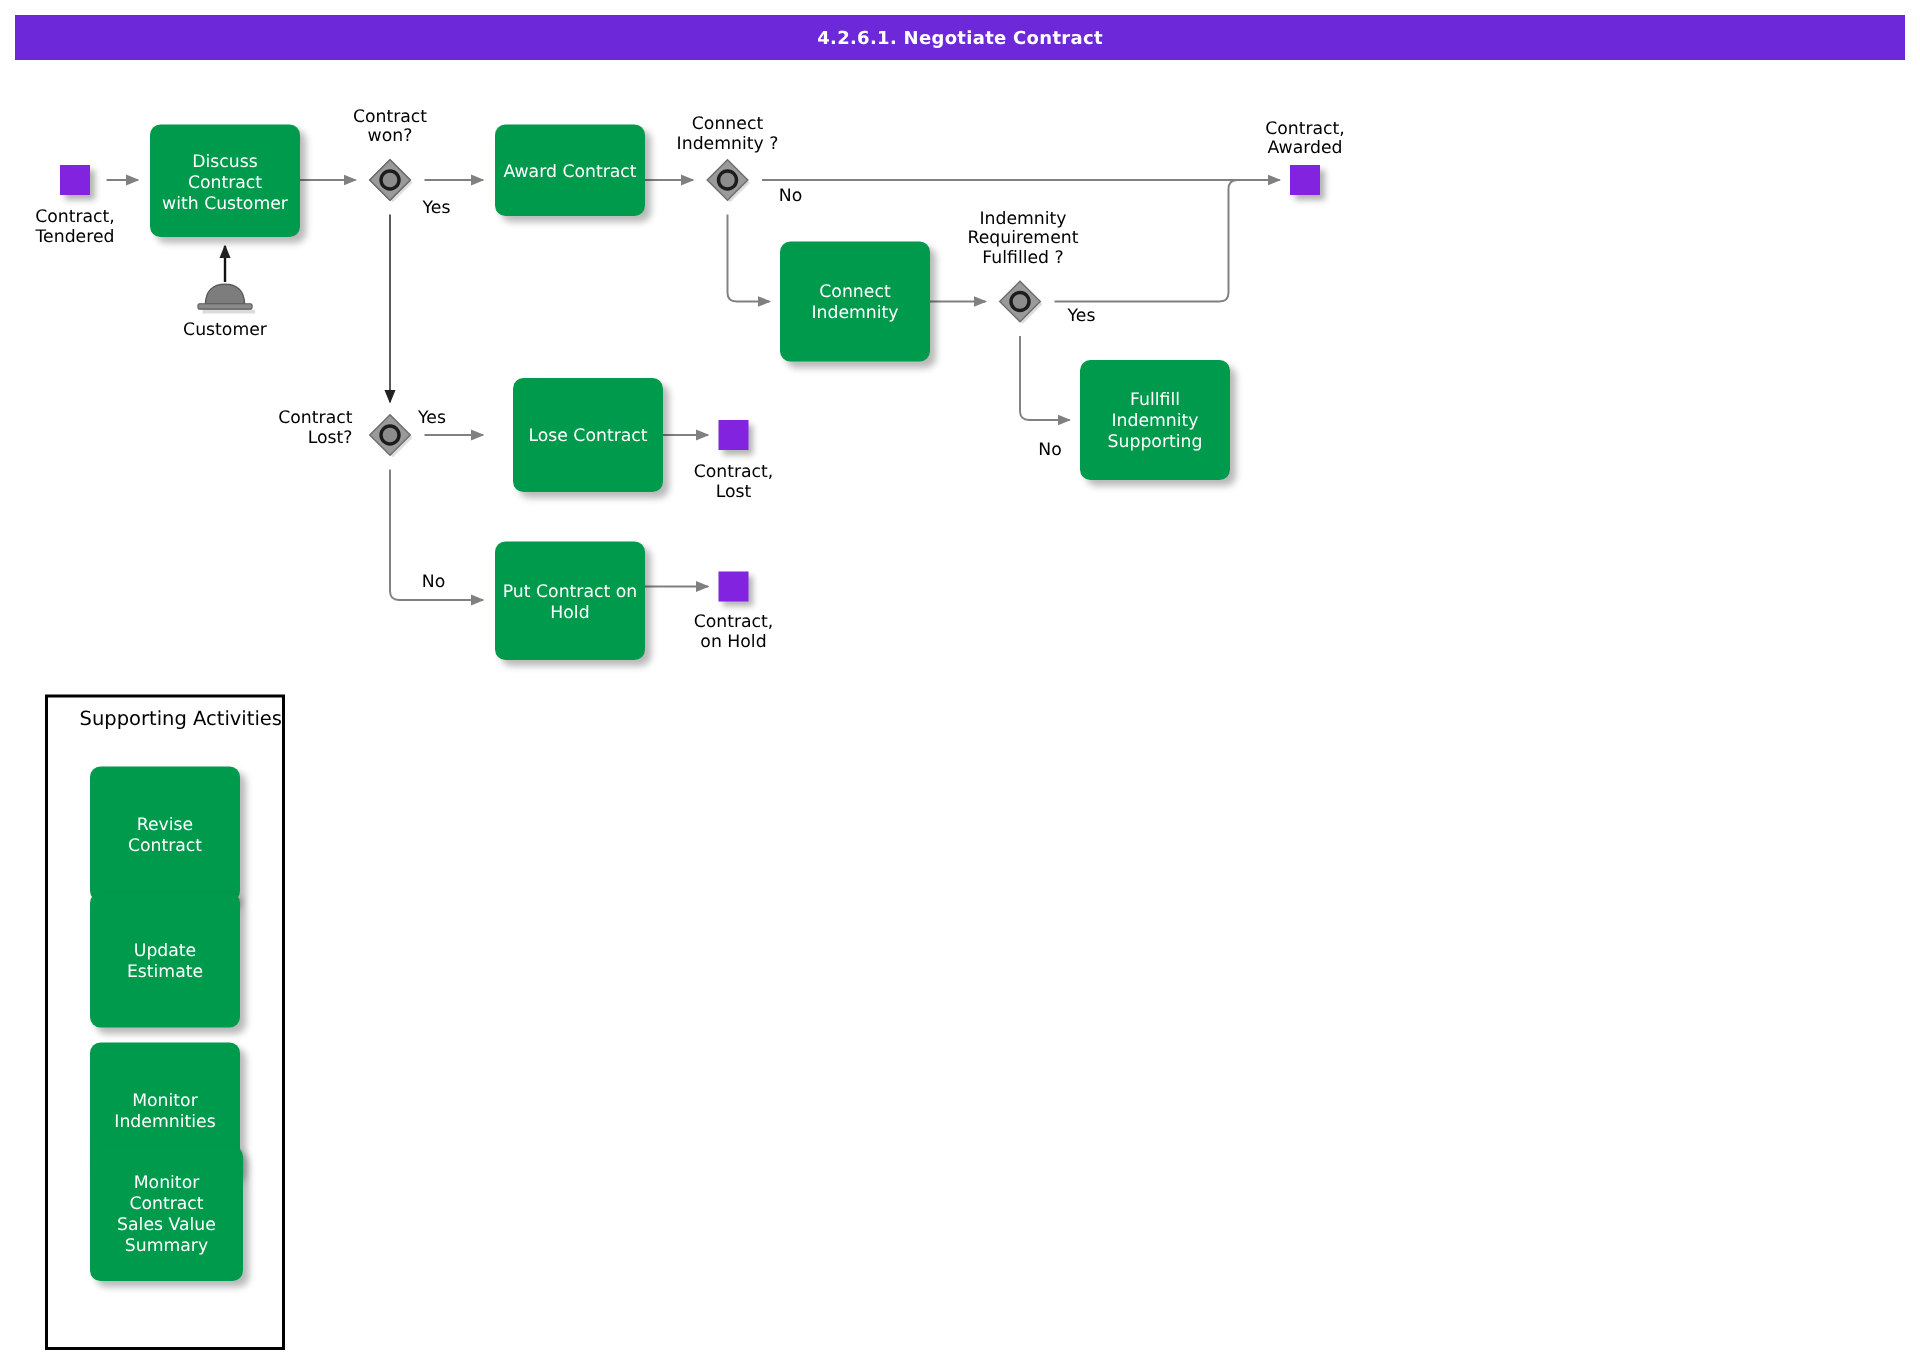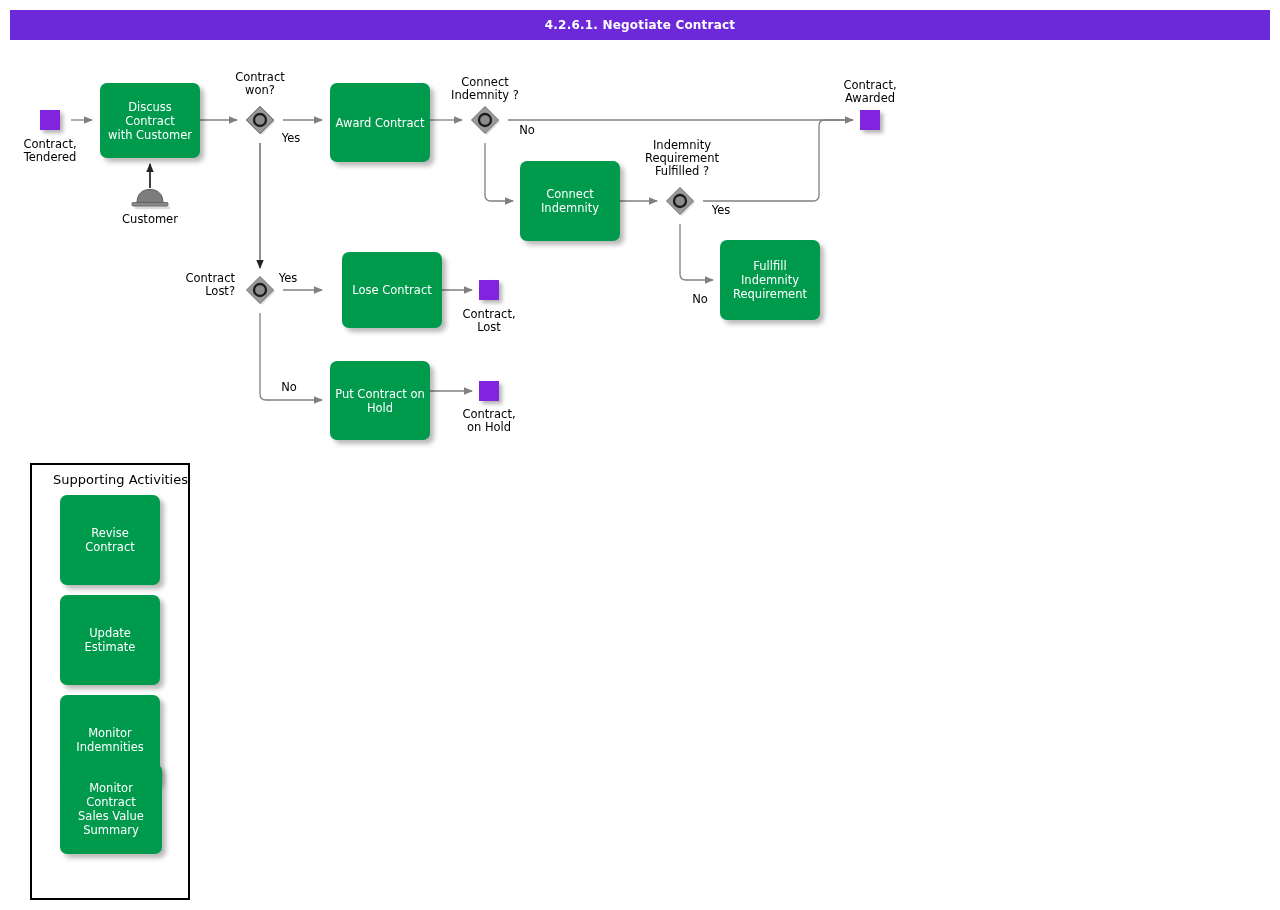--- a/index.html
+++ b/index.html
@@ -167,27 +167,27 @@
   <div class="lbl" style="left: 439px; top: 308px; width: 100px; white-space: pre-line;">Contract,
 Lost</div>
 
   <div class="dataobj" style="left:479px; top:381px;"></div>
   <div class="lbl" style="left: 439px; top: 408px; width: 100px; white-space: pre-line;">Contract,
 on Hold</div>
 
   <div class="task" style="left: 100px; top: 83px; width: 100px; height: 75px; white-space: pre-line;">Discuss Contract
 with Customer</div>
 
-  <div class="task" style="left:330px; top:83px; width:100px; height:79px;">Award Contract</div>
+  <div class="task" style="left:330px; top:83px; width:100px; height:61px;">Award Contract</div>
 
   <div class="task" style="left: 520px; top: 161px; width: 100px; height: 80px; white-space: pre-line;">Connect
 Indemnity</div>
 
   <div class="task" style="left: 720px; top: 240px; width: 100px; height: 80px; white-space: pre-line;">Fullfill Indemnity
-Requirement</div>
+Supporting</div>
 
   <div class="task" style="left:330px; top:252px; width:100px; height:76px;margin-left:12px;">Lose Contract</div>
 
   <div class="task" style="left: 330px; top: 361px; width: 100px; height: 79px; white-space: pre-line;">Put Contract on
 Hold</div>
 
   <div class="gateway" style="left:245px; top:105px;">
     <svg width="30" height="30" viewBox="0 0 30 30">
       <polygon points="15,1.5 28.5,15 15,28.5 1.5,15" fill="#9a9a9a" stroke="#6f6f6f" stroke-width="1"></polygon>
       <polygon points="16.8,3.6 30,16.8 16.8,30 3.6,16.8" fill="#000" opacity=".13"></polygon>
@@ -241,21 +241,21 @@
       <rect x="4" y="18.5" width="36" height="3.6" rx="1" fill="#8a8a8a" stroke="#5a5a5a" stroke-width=".8"></rect>
       <rect x="7" y="22.5" width="35" height="2.5" fill="#000" opacity=".14"></rect>
     </svg>
   </div>
   <div class="lbl" style="left:100px; top:213px; width:100px;">Customer</div>
 
   <div class="group-box" style="left:30px; top:463px; width:160px; height:437px;">
     <div class="group-title" style="top:7px;">Supporting Activities</div>
   </div>
 
-  <div class="task" style="left:60px; top:495px; width:100px; height:90px;">Revise Contract</div>
+  <div class="task" style="left:60px; top:511px; width:100px; height:90px;">Revise Contract</div>
 
   <div class="task" style="left:60px; top:595px; width:100px; height:90px;">Update Estimate</div>
 
   <div class="task" style="left: 60px; top: 695px; width: 100px; height: 90px; white-space: pre-line;">Monitor
 Indemnities</div>
 
   <div class="task" style="left: 60px; top: 764px; width: 102px; height: 90px; white-space: pre-line;">Monitor Contract
 Sales Value
 Summary</div>
 

